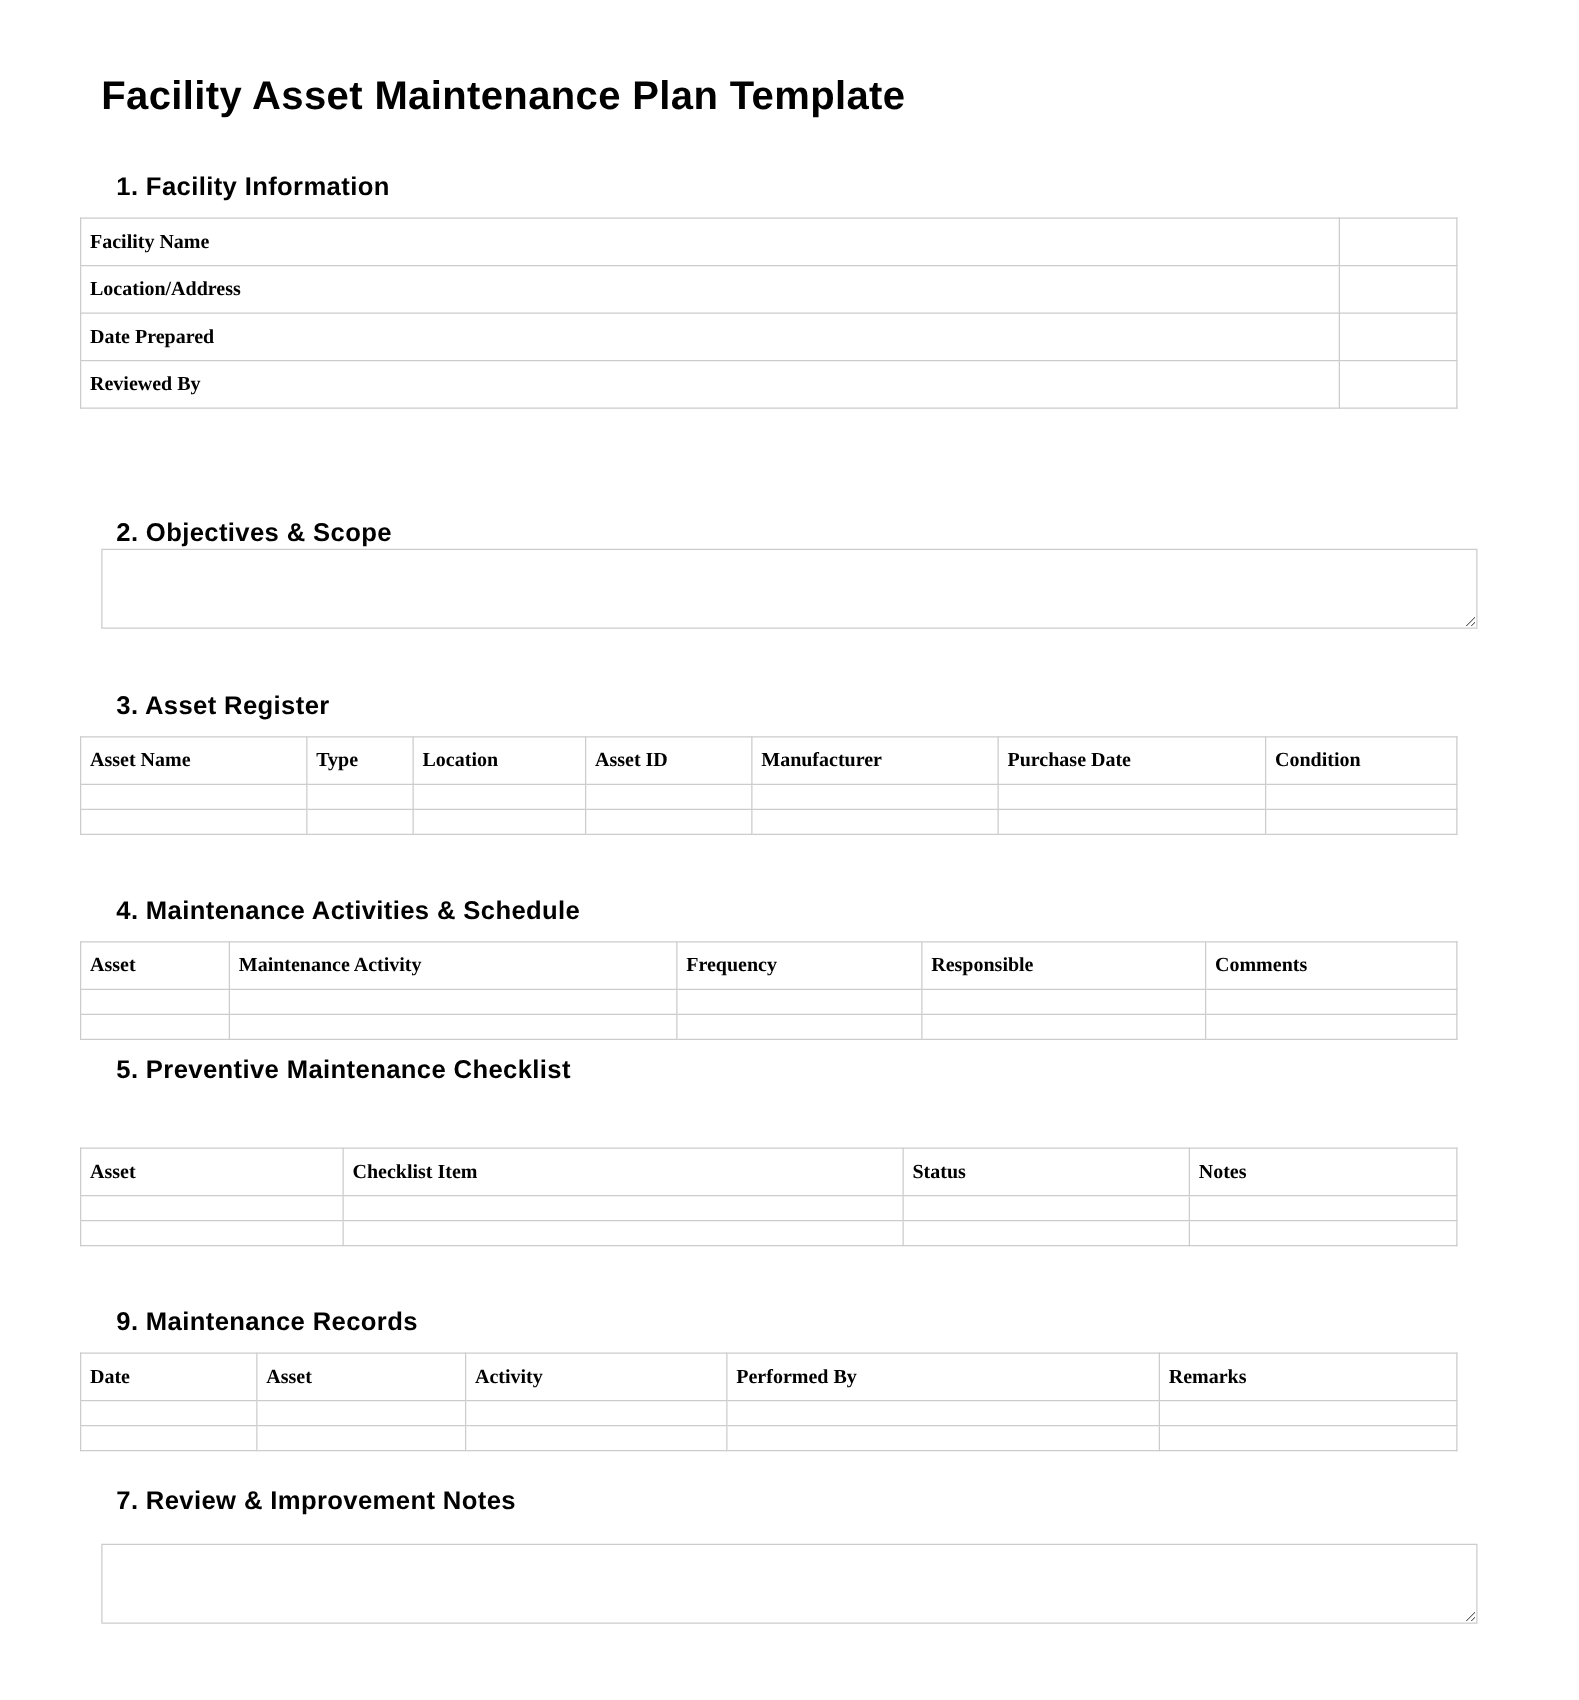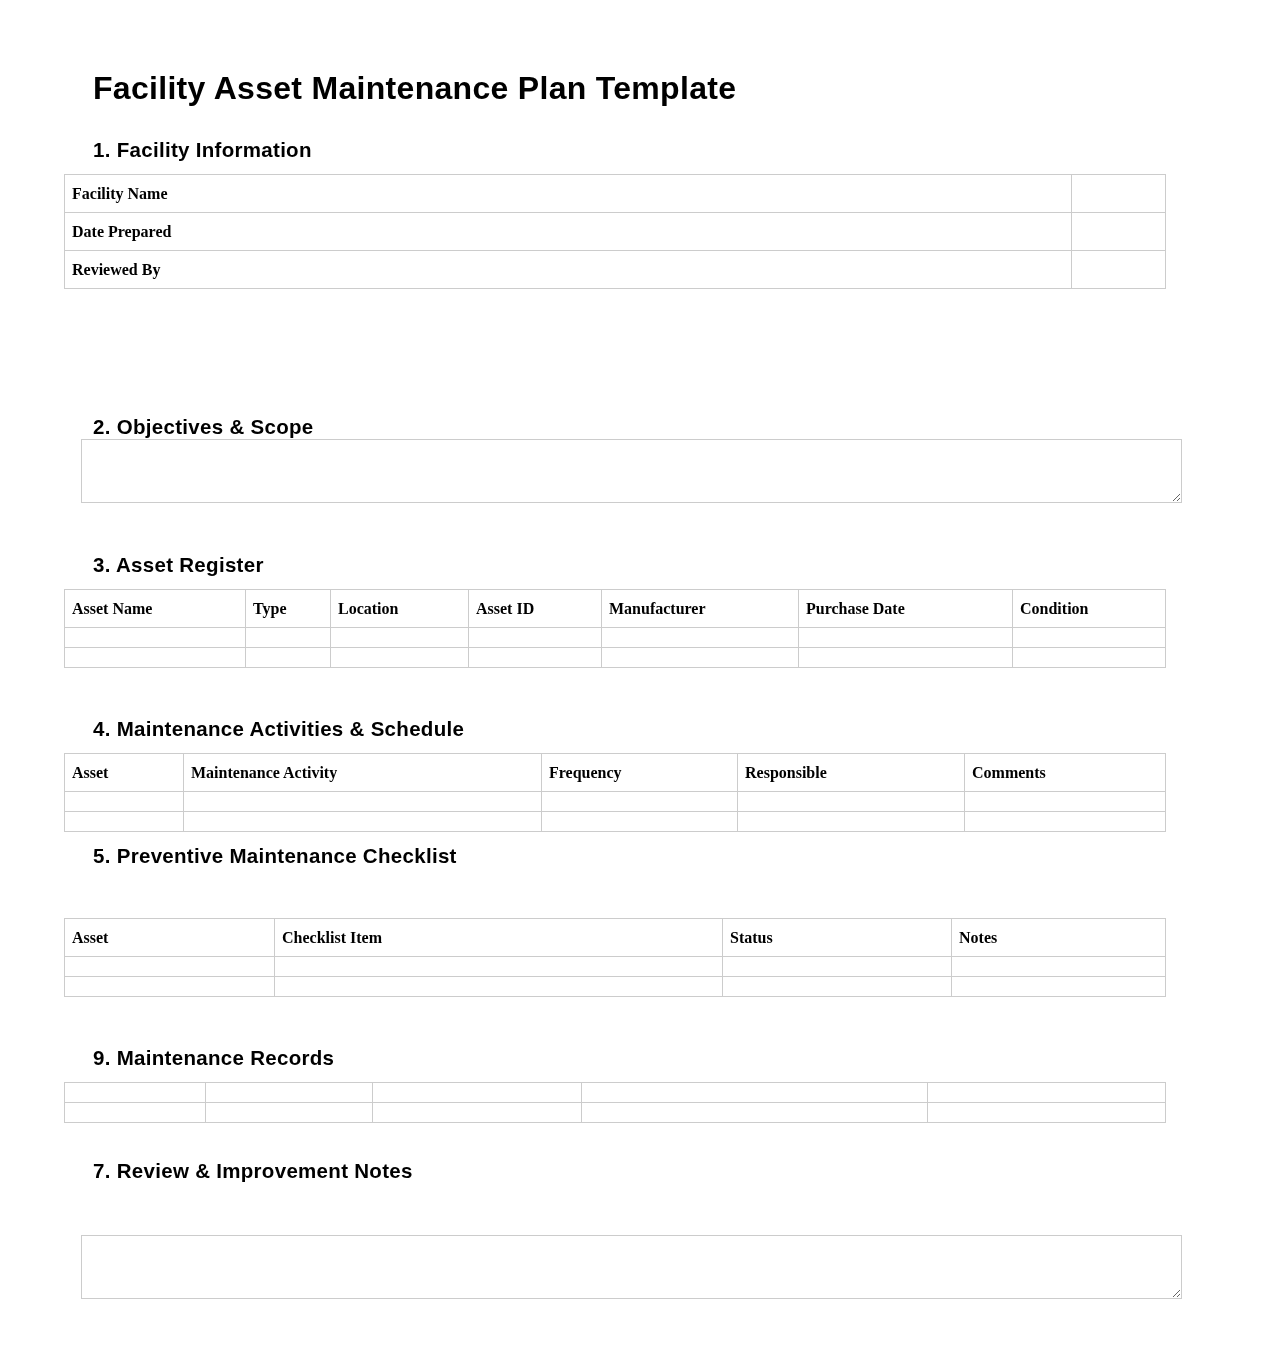--- a/index.html
+++ b/index.html
@@ -4,21 +4,21 @@
 <style>
   html, body { margin: 0; padding: 0; background: #ffffff; }
   body {
     font-family: "Liberation Sans", sans-serif;
     color: #000;
     width: 1263px;
     min-height: 1360px;
   }
   .page { position: relative; padding: 0 81px 0 81px; }
   h1 {
-    margin: 12px; position: absolute; left: 81px; top: 58px;
+    margin: 0; position: absolute; left: 81px; top: 58px;
     font-size: 32px; font-weight: bold; letter-spacing: 0.3px;
   }
   .sec-title {
     position: absolute; left: 81px; margin: 12px;
     font-size: 20.5px; font-weight: bold; letter-spacing: 0.3px;
   }
   table {
     position: absolute; left: 64px; width: 1101px;
     border-collapse: collapse; table-layout: fixed; font-family: Liberation Serif, serif;
   }
@@ -48,20 +48,24 @@
     <colgroup>
         <col style="width:1007px">
         <col style="width:94px">
       </colgroup>
     <tbody>
         <tr>
       <td>Facility Name</td>
       <td></td>
     </tr>
     <tr>
+      <td>Location/Address</td>
+      <td></td>
+    </tr>
+    <tr>
       <td>Date Prepared</td>
       <td></td>
     </tr>
     <tr>
       <td>Reviewed By</td>
       <td></td>
     </tr>
   </tbody>
     </table>
 
@@ -177,33 +181,40 @@
   <h2 class="sec-title" style="top:1034px">9. Maintenance Records</h2>
   <table style="top:1082px">
     <colgroup>
       <col style="width:141px">
         <col style="width:167px">
         <col style="width:209px">
         <col style="width:346px">
         <col style="width:238px">
     </colgroup>
     <tbody>
-    <tr class="empty">
-      <td></td>
-      <td></td>
-      <td></td>
-      <td></td>
-      <td></td>
-    </tr>
-    <tr class="empty">
-      <td></td>
-      <td></td>
-      <td></td>
-      <td></td>
-      <td></td>
-    </tr>
-  </tbody>
-    </table>
-
-  <h2 class="sec-title" style="top:1147px">7. Review &amp; Improvement Notes</h2>
+        <tr>
+      <th>Date</th>
+      <th>Asset</th>
+      <th>Activity</th>
+      <th>Performed By</th>
+      <th>Remarks</th>
+    </tr>
+    <tr class="empty">
+      <td></td>
+      <td></td>
+      <td></td>
+      <td></td>
+      <td></td>
+    </tr>
+    <tr class="empty">
+      <td></td>
+      <td></td>
+      <td></td>
+      <td></td>
+      <td></td>
+    </tr>
+  </tbody>
+    </table>
+
+  <h2 class="sec-title" style="top:1177px">7. Review &amp; Improvement Notes</h2>
   <textarea style="top: 1235px;" placeholder=""></textarea>
 
 </div>
 
 </body></html>

